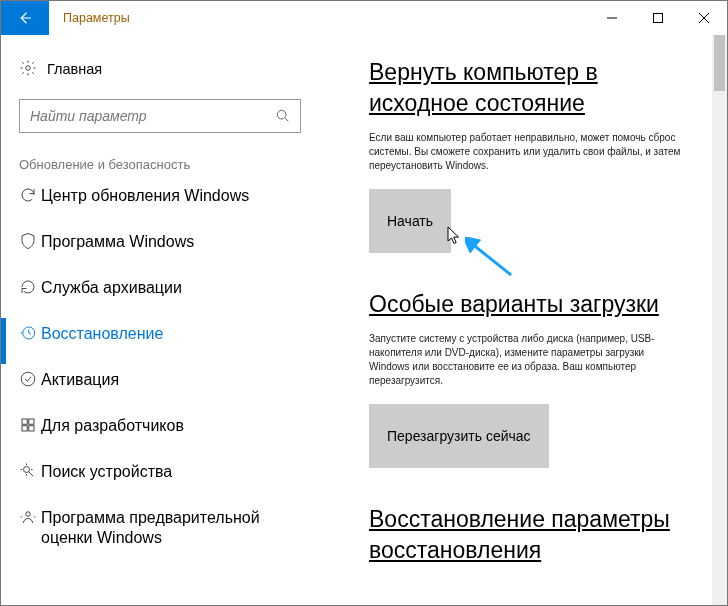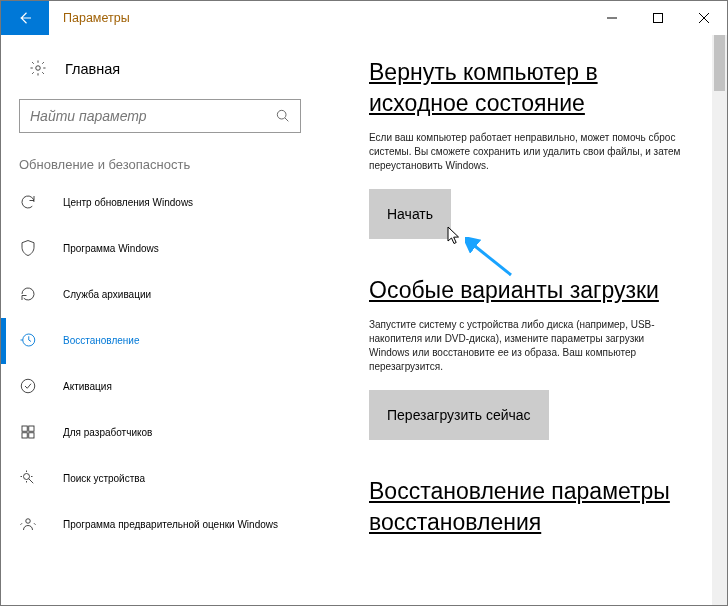--- a/index.html
+++ b/index.html
@@ -13,41 +13,41 @@
   .title-spacer { flex: 1; }
   .win-controls { display: flex; }
   .win-btn { width: 46px; display: flex; align-items: center; justify-content: center; }
   .win-btn svg { width: 10px; height: 10px; stroke: #000; stroke-width: 1; fill: none; }
   
   .body { flex: 1; display: flex; position: relative; overflow: hidden; }
   .scrollbar { position: absolute; right: 0; top: 0; width: 15px; height: 100%; background: #f0f0f0; }
   .scrollbar-thumb { position: absolute; top: 0; left: 2px; width: 11px; height: 56px; background: #c2c2c2; }
   
   .sidebar { width: 318px; padding: 14px 0 0 0; display: flex; flex-direction: column; }
-  .home-row { display: flex; align-items: center; height: 40px; padding-left: 28px; gap: 18px; font-size: 14.5px; }
+  .home-row { display: flex; align-items: center; height: 40px; padding-left: 18px; gap: 10px; font-size: 14.5px; }
   .home-row svg, .nav-item svg { width: 18px; height: 18px; stroke: #333; stroke-width: 1.2; fill: none; flex: 0 0 18px; }
   .search-wrap { padding: 10px 18px 0 18px; }
   .search { width: 100%; height: 34px; border: 1px solid #999; position: relative; display: flex; align-items: center; }
   .search input { border: none; outline: none; flex: 1; padding: 0 10px; font-size: 14px; font-family: inherit; color: #7f1d1d; }
   .search input::placeholder { color: #777; font-style: italic; }
   .search-icon { width: 34px; display: flex; align-items: center; justify-content: center; }
   .search-icon svg { width: 16px; height: 16px; stroke: #555; stroke-width: 1.3; fill: none; }
   .category { padding: 24px 18px 8px 18px; font-size: 13px; color: #777; }
   .nav { display: flex; flex-direction: column; }
-  .nav-item { display: flex; align-items: center; min-height: 46px; padding: 6px 18px 6px 18px; gap: 26px; font-size: 10px; cursor: default; }
+  .nav-item { display: flex; align-items: flex-start; min-height: 46px; padding: 6px 18px 6px 18px; gap: 4px; font-size: 16px; cursor: default; }
   .nav-item.selected { font-weight: 400; }
   .nav-item.selected .nav-label { color: #0078d7; }
   .nav-item.selected svg { stroke: #0078d7; }
   .sel-bar { position: absolute; left: 0; width: 5px; height: 46px; background: #0078d7; }
   .nav-label { line-height: 1.25; }
   
   .main { flex: 1; padding: 22px 40px 0 50px; overflow: hidden; }
   .h1 { font-size: 23px; font-weight: 400; margin-bottom: 12px; line-height: 1.35; text-decoration: underline; }
   .desc { font-size: 10px; line-height: 1.4; color: #222; margin-bottom: 16px; }
-  .btn { display: inline-block; background: #ccc; border: none; padding: 17px 18px; font-size: 14px; font-family: inherit; margin-bottom: 36px; }
+  .btn { display: inline-block; background: #ccc; border: none; padding: 24px 18px; font-size: 14px; font-family: inherit; margin-bottom: 36px; }
   
   .cursor-arrow { position: absolute; left: 464px; top: 236px; pointer-events: none; z-index: 20; }
   .cursor-pointer { position: absolute; left: 446px; top: 225px; pointer-events: none; z-index: 21; width: 14px; height: 20px; }
 </style>
 </head>
 <body>
 
 <div class="window">
 
   <div class="titlebar">

